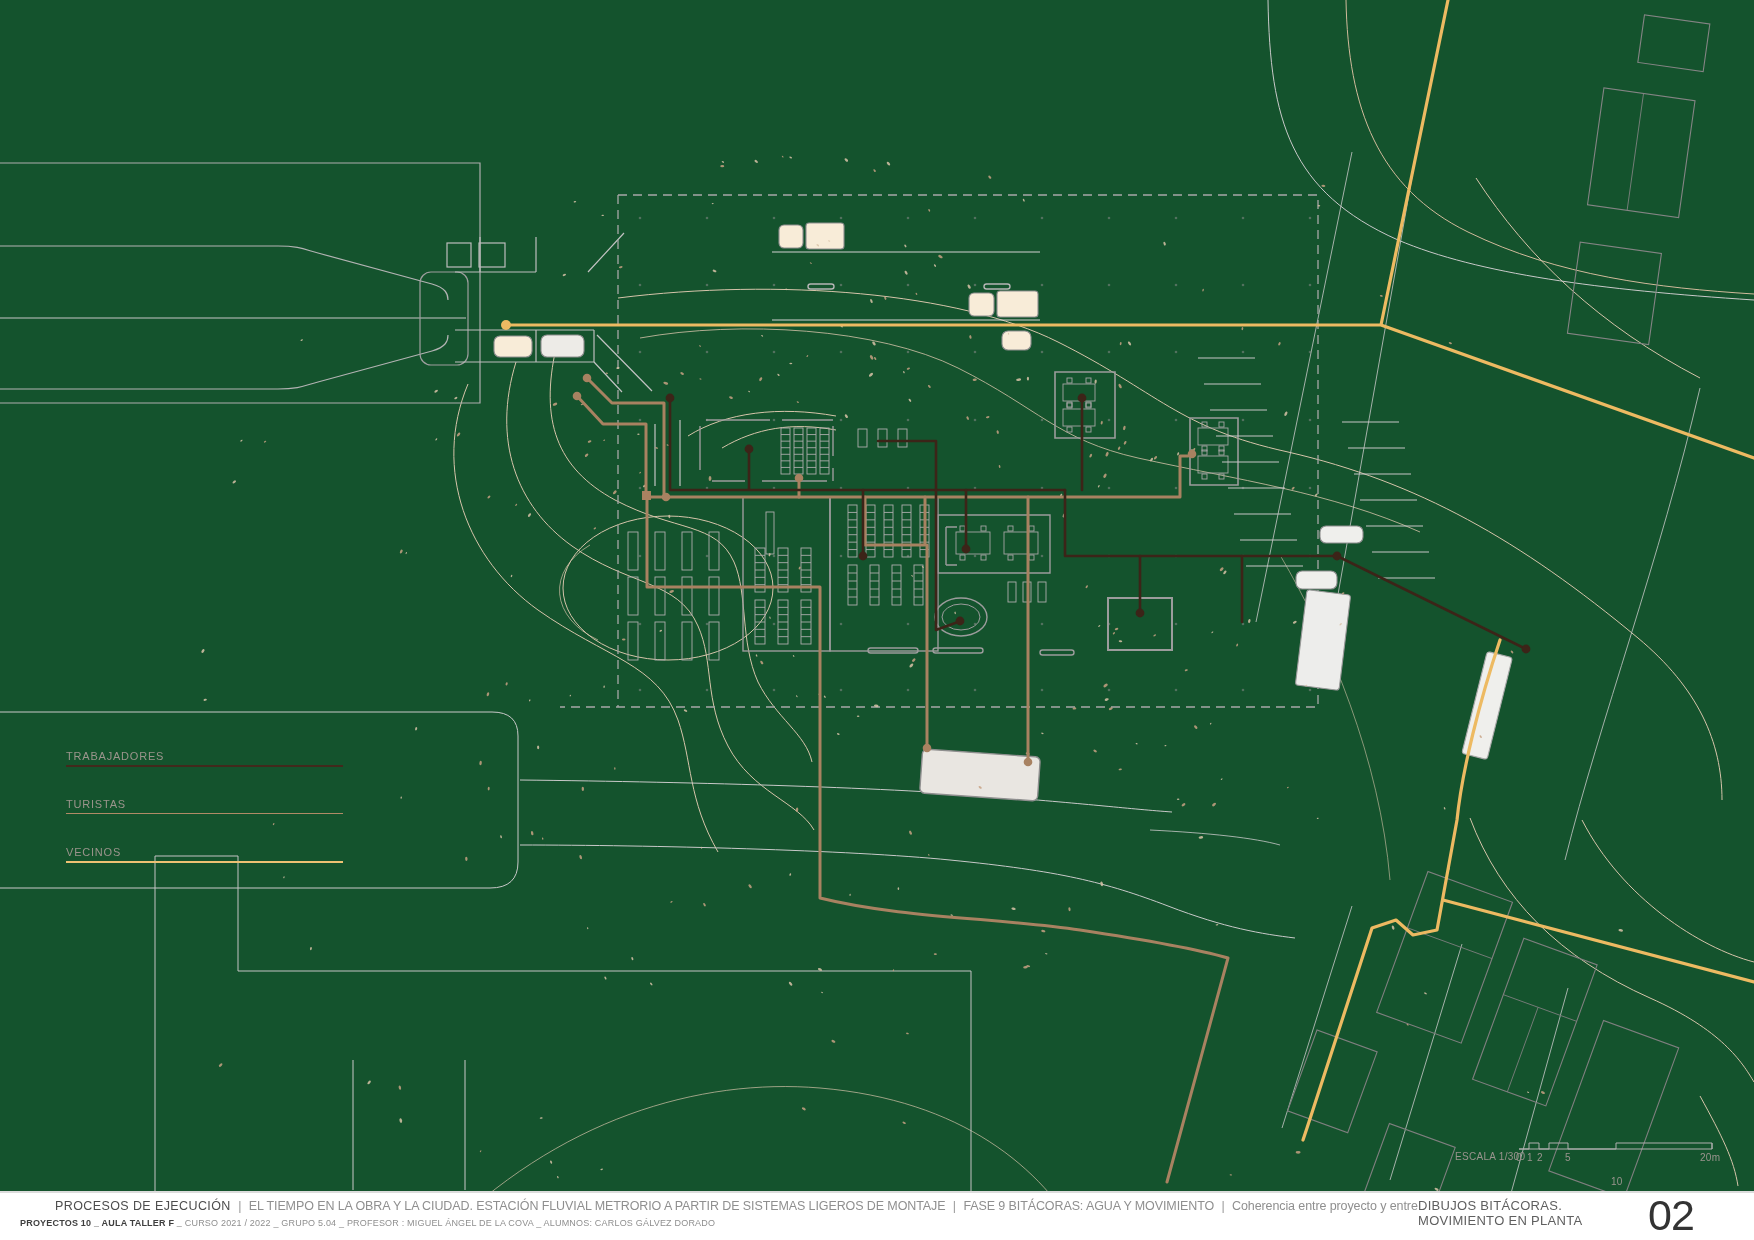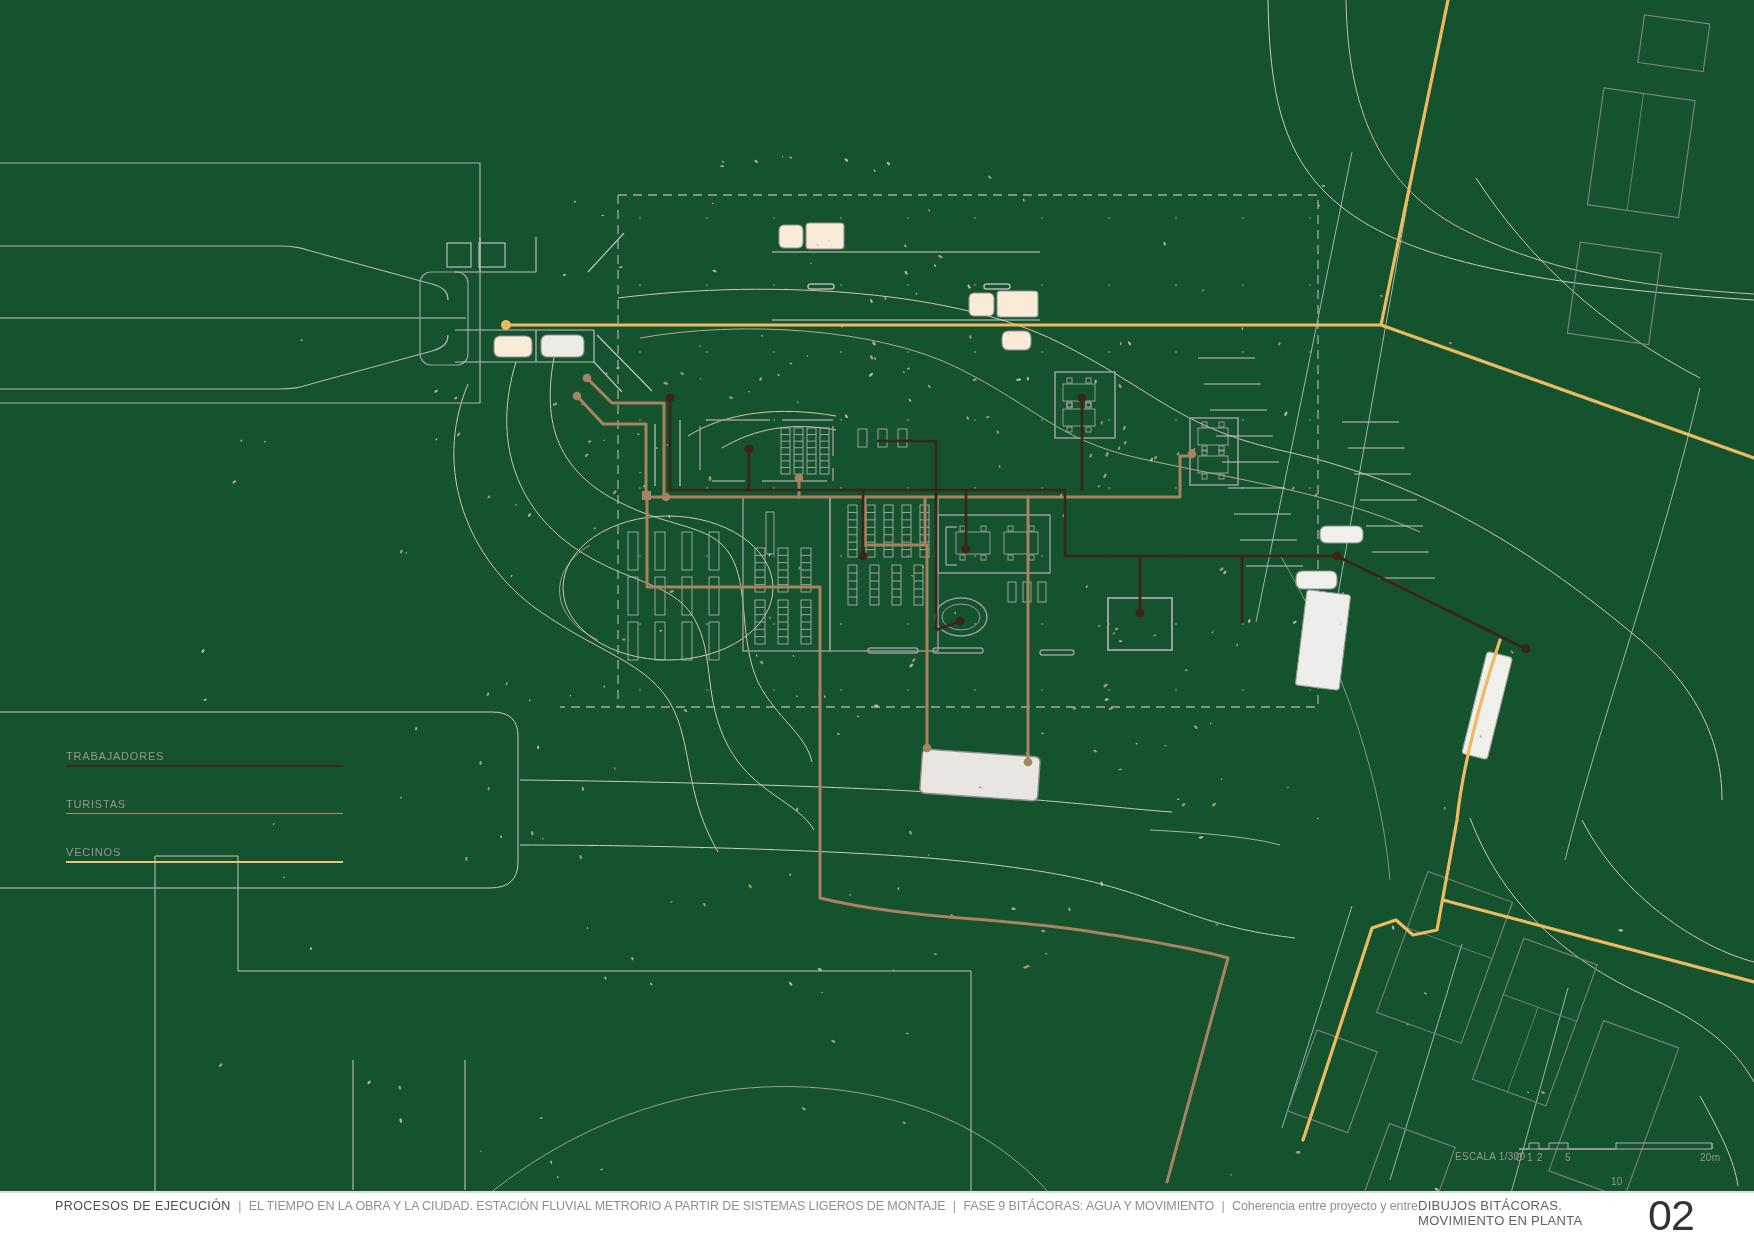--- a/index.html
+++ b/index.html
@@ -874,19 +874,23 @@
   <div class="titleblock">
     <div class="tb-line1">
       <span class="seg-strong">PROCESOS DE EJECUCIÓN</span>
       <span class="sep">|</span>
       <span>EL TIEMPO EN LA OBRA Y LA CIUDAD. ESTACIÓN FLUVIAL METRORIO A PARTIR DE SISTEMAS LIGEROS DE MONTAJE</span>
       <span class="sep">|</span>
       <span>FASE 9 BITÁCORAS: AGUA Y MOVIMIENTO</span>
       <span class="sep">|</span>
       <span>Coherencia entre proyecto y entre</span>
     </div>
+    <div class="tb-line2">
+      <span class="seg-strong">PROYECTOS 10 _ AULA TALLER F _</span>
+      <span>CURSO 2021 / 2022 _ GRUPO 5.04 _ PROFESOR : MIGUEL ÁNGEL DE LA COVA _ ALUMNOS: CARLOS GÁLVEZ DORADO</span>
+    </div>
     <div class="tb-right">
       <div>DIBUJOS BITÁCORAS.</div>
       <div>MOVIMIENTO EN PLANTA</div>
     </div>
     <div class="tb-page">02</div>
   </div>
 </div>
 
 </body></html>

